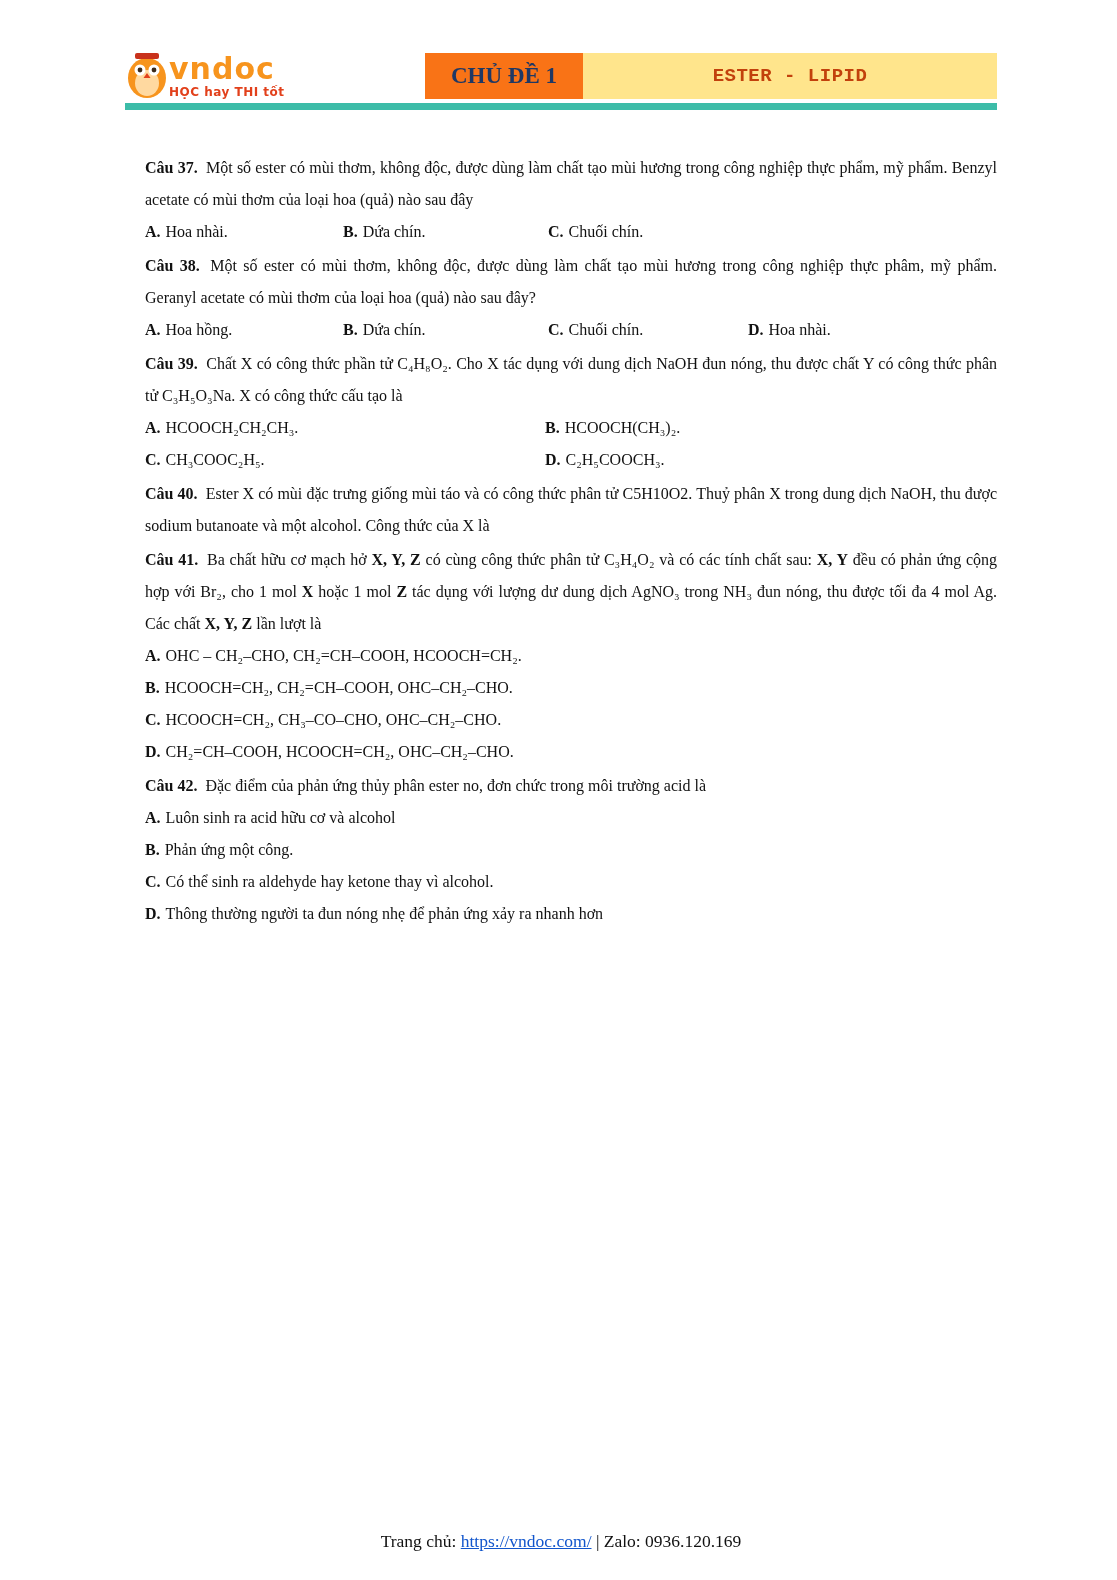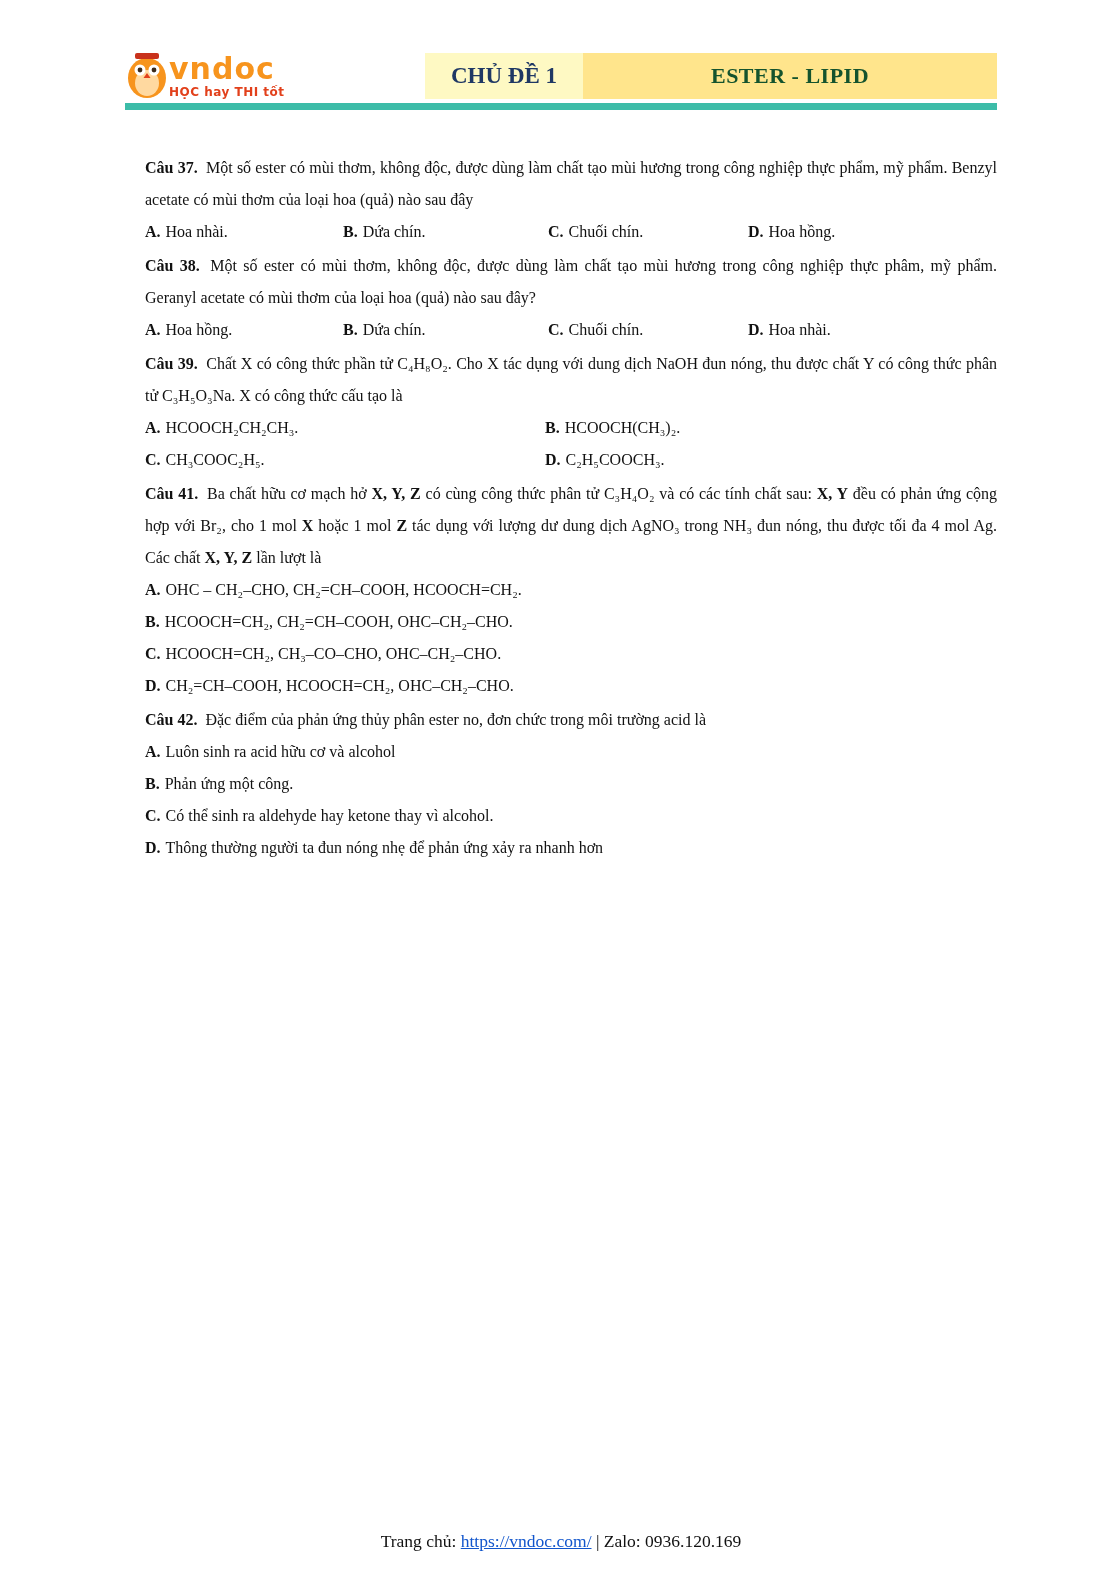--- a/index.html
+++ b/index.html
@@ -52,39 +52,40 @@
     margin-top: 2px;
     letter-spacing: 0.5px;
   }
   .banner {
     flex: 1;
     display: flex;
     height: 46px;
   }
   .topic-box {
     width: 158px;
-    background: #fef9c3;
+    background: #f97316;
     color: #1F3864;
     font-weight: bold;
     font-size: 23px;
     display: flex;
     align-items: center;
     justify-content: center;
     flex: 0 0 auto;
   }
   .title-box {
     flex: 1;
     background: #FFE58C;
-    color: #14532d;
-    font-weight: bold;
-    font-size: 22px;
+    color: #c2410c;
+    font-weight: bold;
+    font-size: 19px;
     display: flex;
     align-items: center;
     justify-content: center;
     letter-spacing: 0.5px;
+    font-family: Liberation Mono, monospace;
   }
   .rule {
     height: 7px;
     background: #3CBCA8;
     margin-top: 3px;
   }
 
   
   .content {
     padding: 19px 0 0 20px;
@@ -154,21 +155,20 @@
   <main class="content" id="questions">
     <section class="question">
       <p class="qbody"><b class="qlabel">Câu 37. </b><span class="qtext"><span>Một số ester có mùi thơm, không độc, được dùng làm chất tạo mùi hương trong công nghiệp thực phẩm, mỹ phẩm. Benzyl acetate có mùi thơm của loại hoa (quả) nào sau đây</span></span></p>
       <div class="options layout-row">
     <span class="option"><b class="olabel">A.</b><span class="otext">Hoa nhài.</span></span>
 
     <span class="option"><b class="olabel">B.</b><span class="otext">Dứa chín.</span></span>
 
     <span class="option"><b class="olabel">C.</b><span class="otext">Chuối chín.</span></span>
 
-    <span class="option"><b class="olabel">D.</b><span class="otext">Hoa hồng.</span></span>
   </div>
     </section>
 
     <section class="question">
       <p class="qbody"><b class="qlabel">Câu 38. </b><span class="qtext"><span>Một số ester có mùi thơm, không độc, được dùng làm chất tạo mùi hương trong công nghiệp thực phâm, mỹ phẩm. Geranyl acetate có mùi thơm của loại hoa (quả) nào sau đây?</span></span></p>
       <div class="options layout-row">
     <span class="option"><b class="olabel">A.</b><span class="otext">Hoa hồng.</span></span>
 
     <span class="option"><b class="olabel">B.</b><span class="otext">Dứa chín.</span></span>
 
@@ -185,20 +185,21 @@
 
     <span class="option"><b class="olabel">B.</b><span class="otext">HCOOCH(CH₃)₂.</span></span>
 
     <span class="option"><b class="olabel">C.</b><span class="otext">CH₃COOC₂H₅.</span></span>
 
     <span class="option"><b class="olabel">D.</b><span class="otext">C₂H₅COOCH₃.</span></span>
   </div>
     </section>
 
     <section class="question">
+      <p class="qbody"><b class="qlabel">Câu 40. </b><span class="qtext"><span>Ester X có mùi đặc trưng giống mùi táo và có công thức phân tử C5H10O2. Thuỷ phân X trong dung dịch NaOH, thu được sodium butanoate và một alcohol. Công thức của X là</span></span></p>
     </section>
 
     <section class="question">
       <p class="qbody"><b class="qlabel">Câu 41. </b><span class="qtext"><span>Ba chất hữu cơ mạch hở </span><b>X, Y, Z</b><span> có cùng công thức phân tử C₃H₄O₂ và có các tính chất sau: </span><b>X, Y</b><span> đều có phản ứng cộng hợp với Br₂, cho 1 mol </span><b>X</b><span> hoặc 1 mol </span><b>Z</b><span> tác dụng với lượng dư dung dịch AgNO₃ trong NH₃ đun nóng, thu được tối đa 4 mol Ag. Các chất </span><b>X, Y, Z</b><span> lần lượt là</span></span></p>
       <div class="options layout-stack">
     <span class="option"><b class="olabel">A.</b><span class="otext">OHC – CH₂–CHO, CH₂=CH–COOH, HCOOCH=CH₂.</span></span>
 
     <span class="option"><b class="olabel">B.</b><span class="otext">HCOOCH=CH₂, CH₂=CH–COOH, OHC–CH₂–CHO.</span></span>
 
     <span class="option"><b class="olabel">C.</b><span class="otext">HCOOCH=CH₂, CH₃–CO–CHO, OHC–CH₂–CHO.</span></span>

